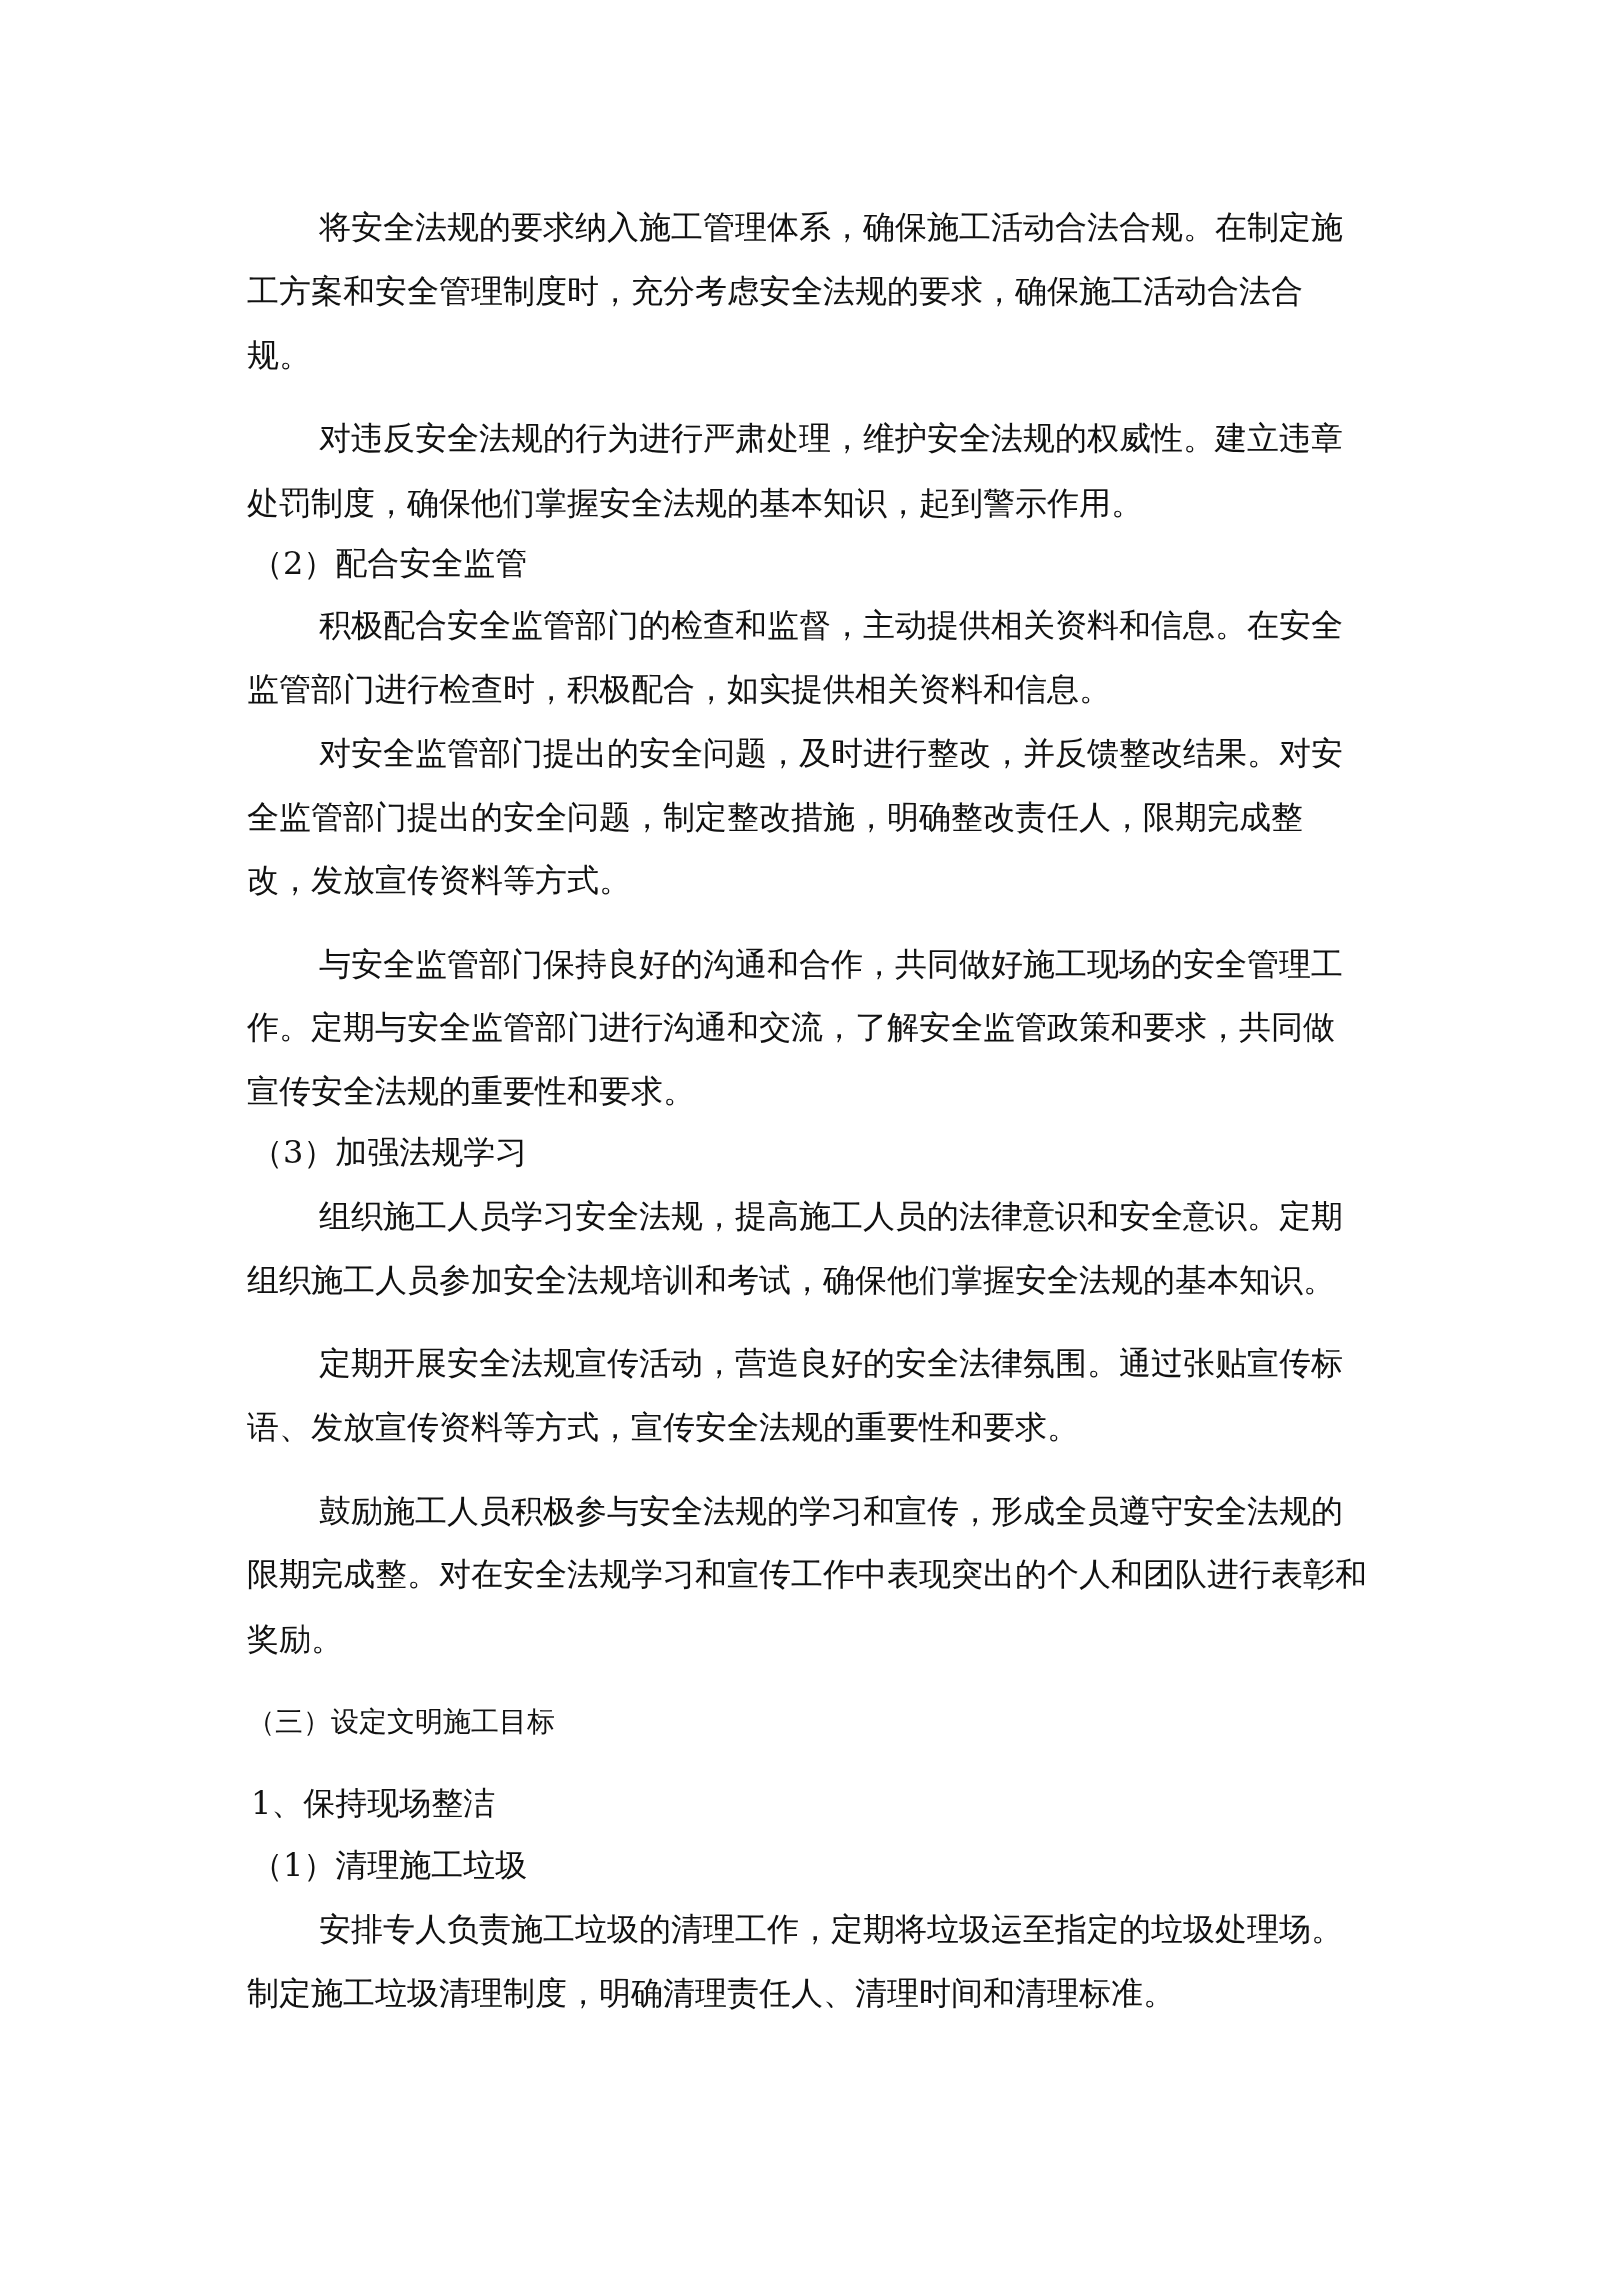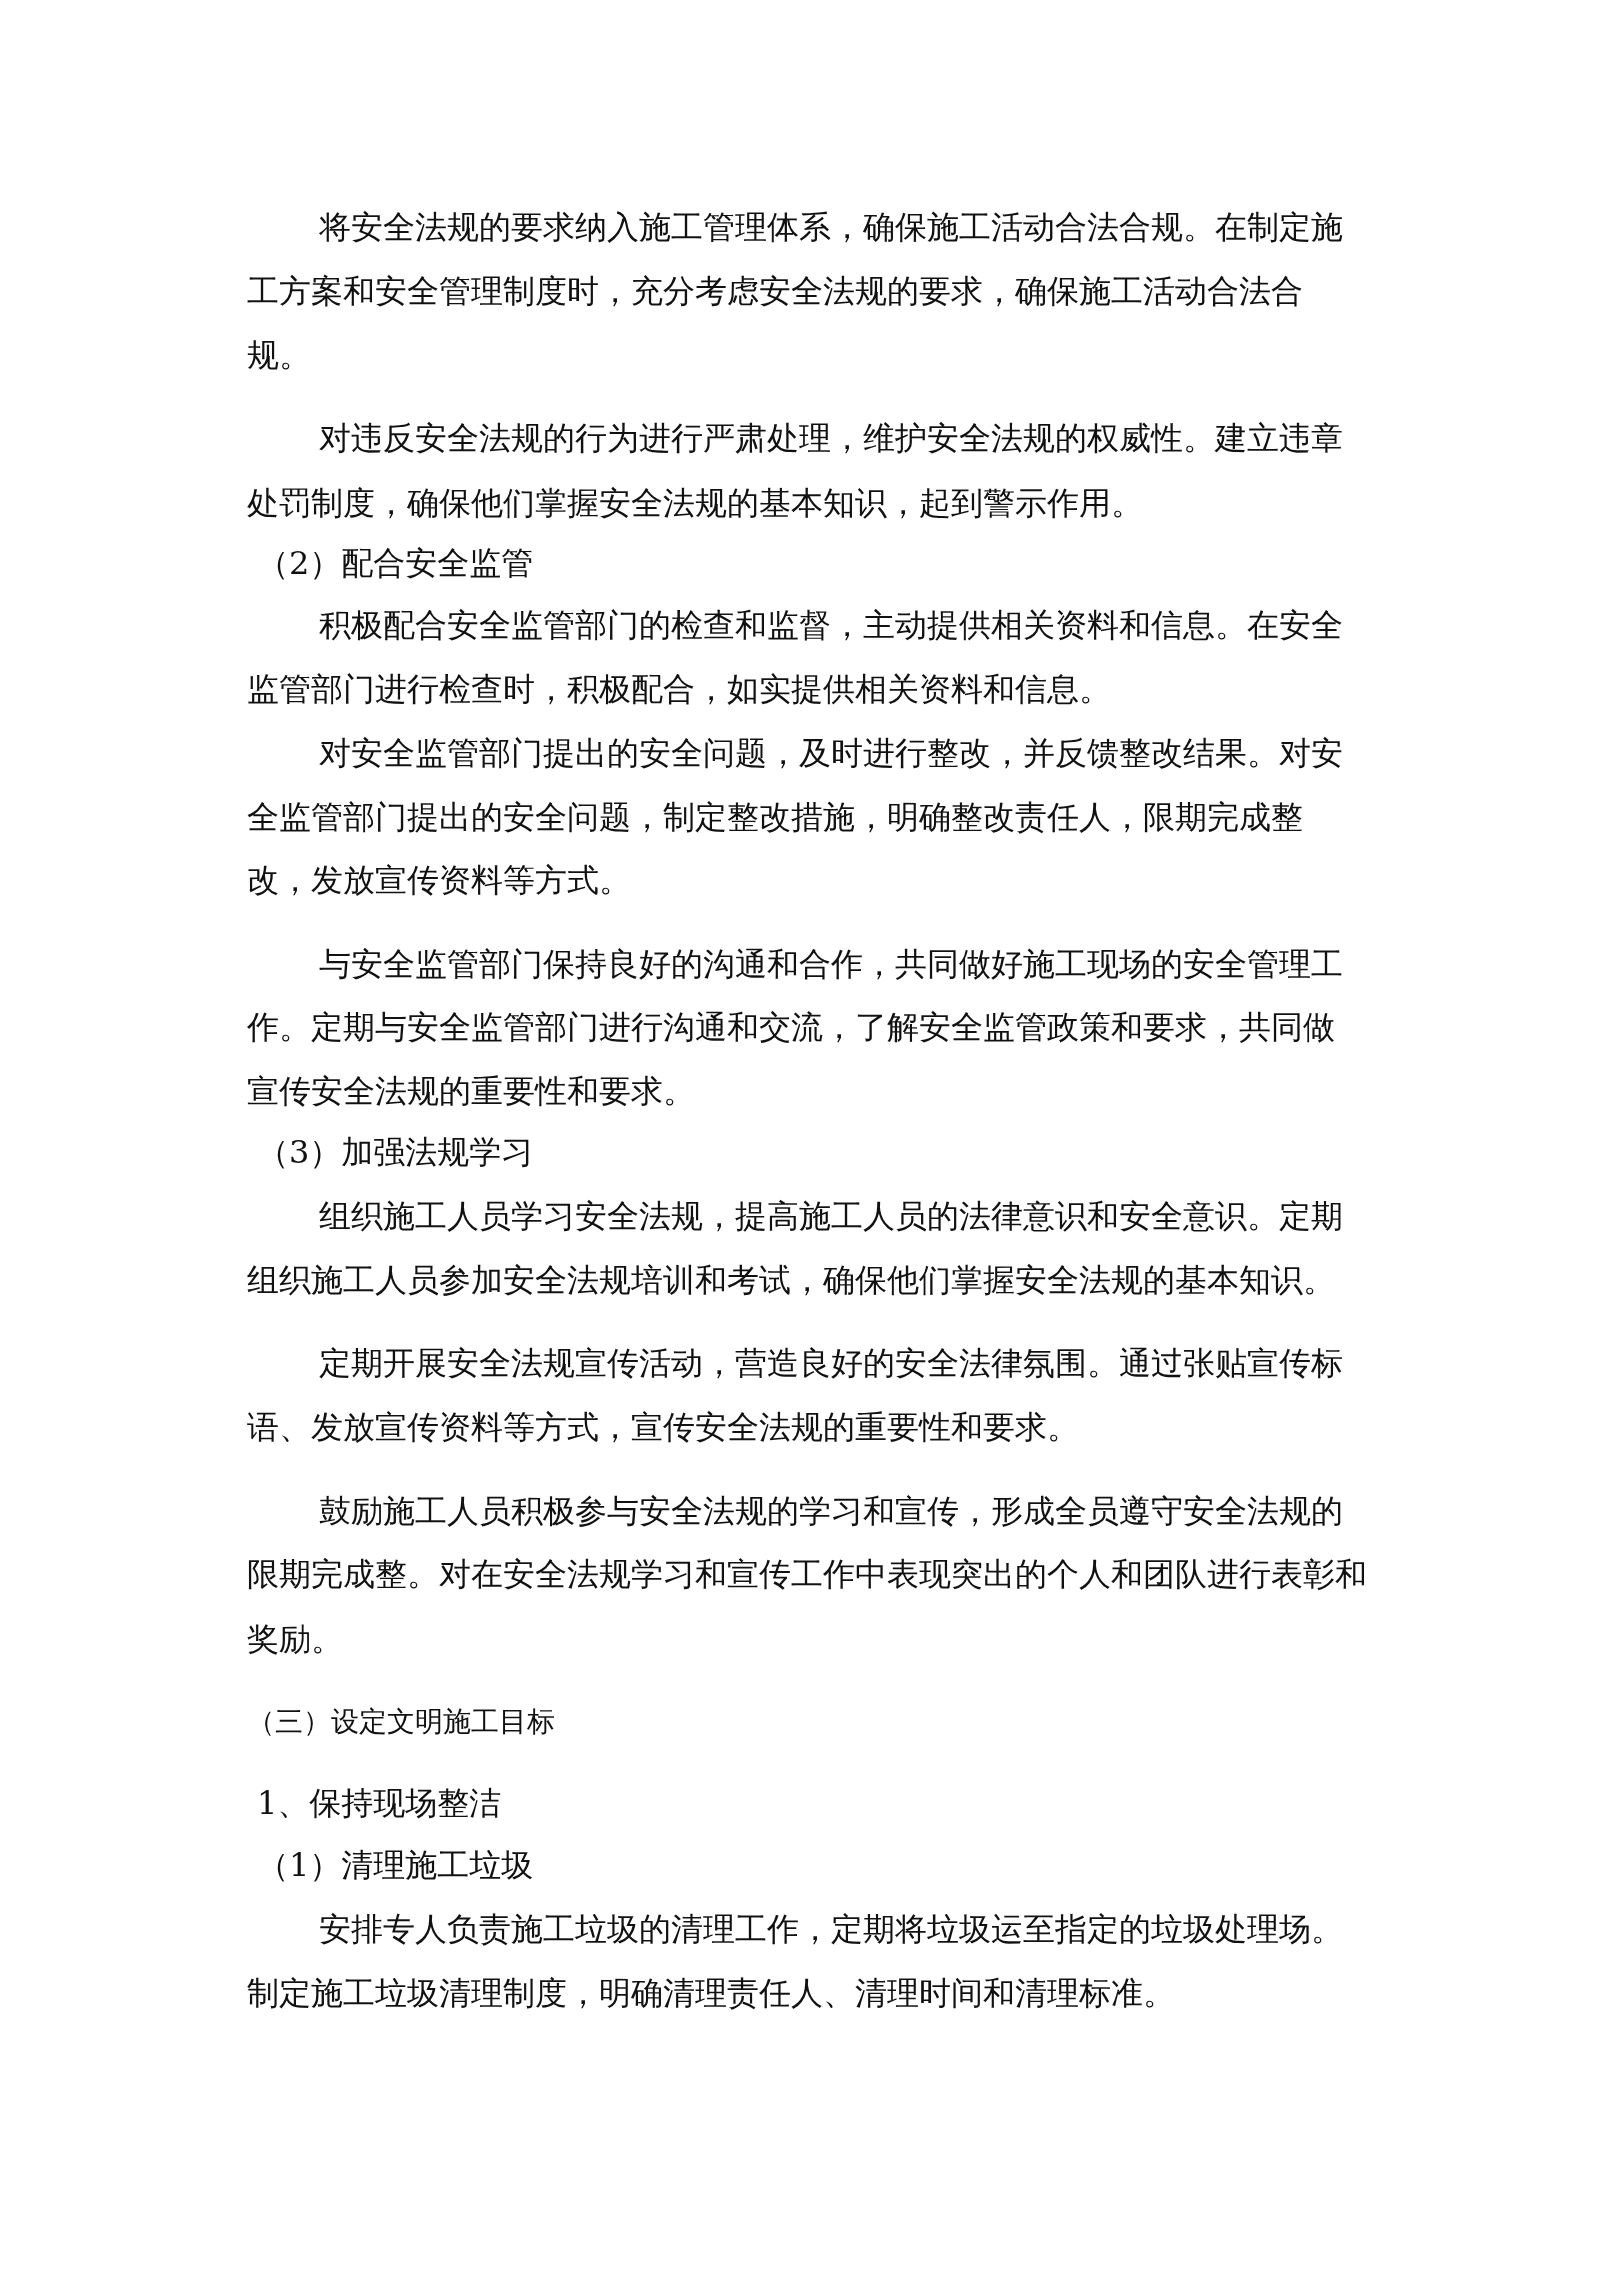--- a/index.html
+++ b/index.html
@@ -7,21 +7,21 @@
     width: 1623px; height: 2295px; position: relative; overflow: hidden;
     font-family: "DejaVu Serif", "Liberation Serif", serif;
     color: #111111;
   }
   .page { position: absolute; left: 247px; top: 0; width: 1112px; }
   .line {
     position: absolute; left: 0; white-space: nowrap;
     font-size: 32px; line-height: 39px; letter-spacing: 0px;
   }
   .indent { left: 64px; margin-left: 8px; }
-  .sub { left: 10px; text-align: right; }
+  .sub { left: 4px; text-align: right; }
   .h3 { font-size: 28px; line-height: 43px; left: 0px; }
 </style>
 </head>
 <body>
 
 <div class="page">
 
   <div class="line indent" style="top:208px">将安全法规的要求纳入施工管理体系，确保施工活动合法合规。在制定施</div>
   <div class="line" style="top:272px">工方案和安全管理制度时，充分考虑安全法规的要求，确保施工活动合法合</div>
   <div class="line" style="top:336px">规。</div>

